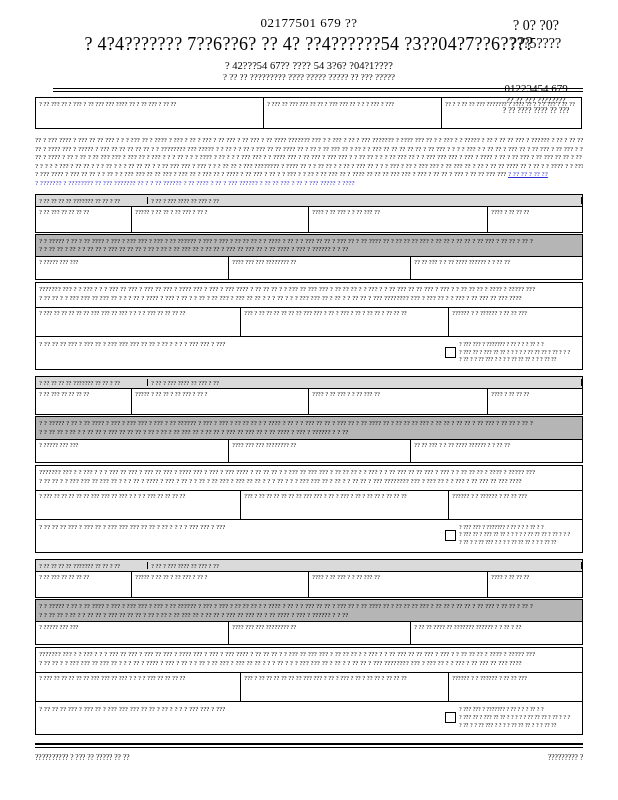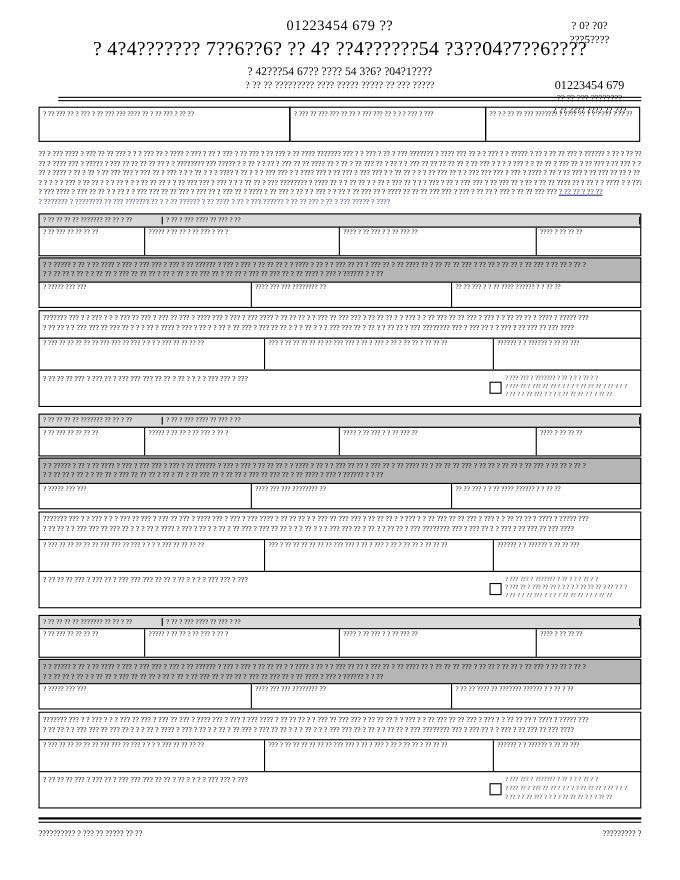--- a/index.html
+++ b/index.html
@@ -9,21 +9,21 @@
     font-family:"Liberation Serif", serif; color:#000; overflow:hidden;
   }
   
   .hdr { position:relative; padding-top:15px; height:82px; }
   .hdr-center { width:100%; text-align:center; }
   .t1 { font-size:13px; letter-spacing:.5px; }
   .t2 { font-size:18px; letter-spacing:.3px; margin-top:3px; }
   .t3 { font-size:10.5px; margin-top:5px; }
   .t4 { font-size:9px; margin-top:1px; }
   .stamp { position:absolute; top:17px; right:16px; width:132px; text-align:center; line-height:1.3; }
-  .s1,.s2 { font-size:10px; }
+  .s1,.s2 { font-size:14px; }
   .s3 { font-size:11px;margin-top:28px; }
   .s4,.s5 { font-size:8px; }
   .rule-top { margin:6px 35px 0 53px; height:4px; border-top:1.4px solid #000; border-bottom:1px solid #000; }
   
   .boxes { display:flex; margin:5px 35px 0 35px; }
   .tbox { border:1px solid #000; height:32px; padding:2px 3px; font-size:6.5px; overflow:hidden; white-space:nowrap; }
   .tbox + .tbox { margin-left:-1px; }
   .tbox.b1 { width:229px; } .tbox.b2 { width:179px; } .tbox.b3 { width:141px; }
   
   .intro { margin:7px 35px 0 35px; font-size:7px; line-height:8.6px; }
@@ -59,21 +59,21 @@
   .rule-bot { margin:8px 35px 0 35px; height:5px; border-top:2.2px solid #000; border-bottom:1px solid #000; }
   .foot { margin:5px 35px 0 35px; display:flex; justify-content:space-between; font-size:7.5px; }
 </style>
 </head>
 <body>
 
 <div class="page">
 
   <div class="hdr">
     <div class="hdr-center">
-      <div class="t1">01223454 679 ??</div>
+      <div class="t1">02177501 679 ??</div>
       <div class="t2">? 4?4??????? 7??6??6? ?? 4? ??4??????54  ?3??04?7??6????</div>
       <div class="t3">? 42???54 67?? ???? 54 3?6? ?04?1????</div>
       <div class="t4">? ?? ??  ????????? ???? ?????  ????? ?? ??? ?????</div>
     </div>
     <div class="stamp">
       <div class="s1">? 0? ?0?</div>
       <div class="s2">???5????</div>
       <div class="s3">01223454 679</div>
       <div class="s4">?? ?? ??? ????????</div>
       <div class="s5">? ?? ???? ???? ?? ???</div>

